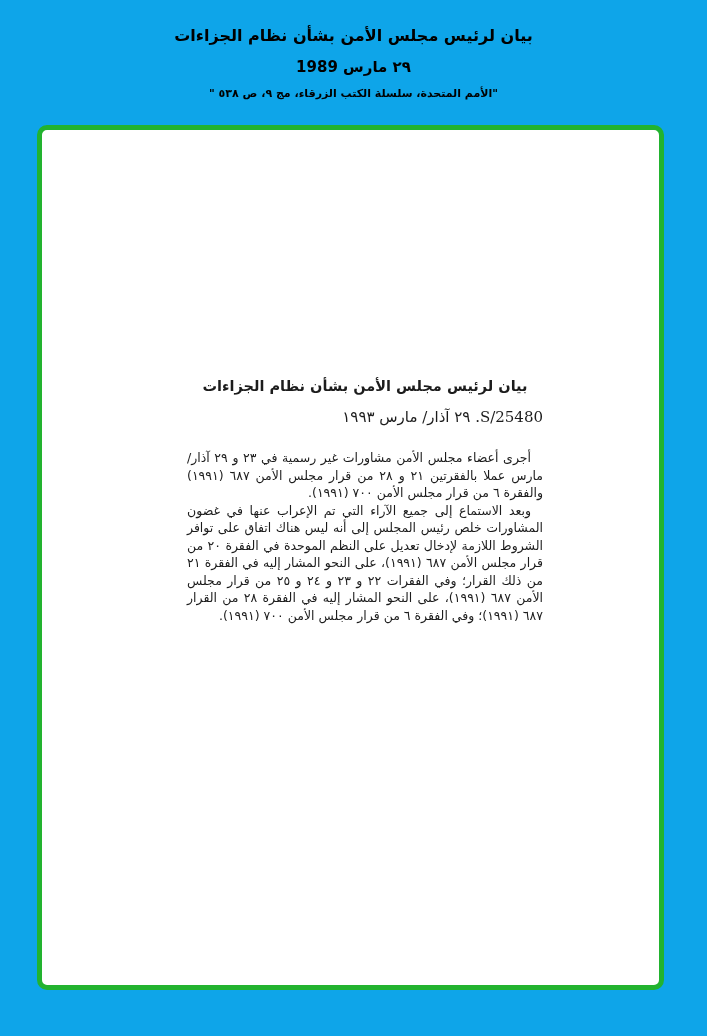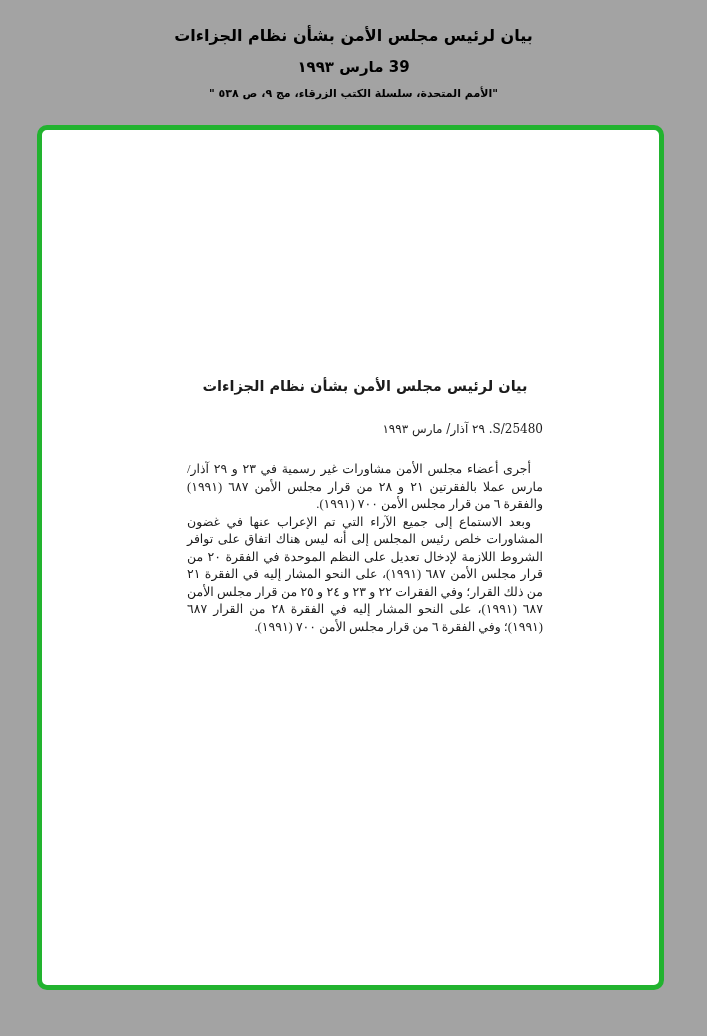--- a/index.html
+++ b/index.html
@@ -5,21 +5,21 @@
   html, body { margin: 0; padding: 0; }
   body {
     width: 707px; height: 1036px;
     background: #ffffff;
     font-family: "DejaVu Sans", sans-serif;
     color: #000000;
   }
   .page {
     position: relative;
     width: 707px; height: 1036px;
-    background: #a3a3a3;
+    background: #0ea5e9;
     overflow: hidden;
   }
   .doc-header {
     position: absolute;
     top: 24px; left: 0; width: 100%;
     text-align: center;
     color: #000000;
   }
   .h-title {
     font-size: 16px;
@@ -53,45 +53,44 @@
     width: 356px;
     color: #1c1c1c;
   }
   .s-title {
     font-weight: bold;
     font-size: 14.5px;
     line-height: 21px;
     text-align: center;
   }
   .s-ref {
-    margin-top: 24px;
-    font-size: 12px;
+    margin-top: 12px;
+    font-size: 15px;
     line-height: 17px;
     text-align: right;
     font-family: "DejaVu Serif", "DejaVu Sans", sans-serif;
   }
   .s-para {
     margin: 0;
     font-size: 12.5px;
     line-height: 17.5px;
     text-align: justify;
     text-indent: 12px;
-    font-family: Liberation Serif, serif;
   }
   .s-para.first { margin-top: 23px; }
   .s-para + .s-para { }
 </style>
 </head>
 <body>
 
 <div class="page">
 
   <header class="doc-header" dir="rtl">
     <div class="h-title">بيان لرئيس مجلس الأمن بشأن نظام الجزاءات</div>
-    <div class="h-date">39 مارس ١٩٩٣</div>
+    <div class="h-date">٢٩ مارس 1989</div>
     <div class="h-source">"الأمم المتحدة، سلسلة الكتب الزرقاء، مج ٩، ص ٥٣٨ "</div>
   </header>
 
   <div class="scan-frame">
     <div class="scan-content" dir="rtl">
       <div class="s-title">بيان لرئيس مجلس الأمن بشأن نظام الجزاءات</div>
       <div class="s-ref">S/25480. ٢٩ آذار/ مارس ١٩٩٣</div>
       <p class="s-para first">أجرى أعضاء مجلس الأمن مشاورات غير رسمية في ٢٣ و ٢٩ آذار/ مارس عملا بالفقرتين ٢١ و ٢٨ من قرار مجلس الأمن ٦٨٧ (١٩٩١) والفقرة ٦ من قرار مجلس الأمن ٧٠٠ (١٩٩١).</p>
       <p class="s-para">وبعد الاستماع إلى جميع الآراء التي تم الإعراب عنها في غضون المشاورات خلص رئيس المجلس إلى أنه ليس هناك اتفاق على توافر الشروط اللازمة لإدخال تعديل على النظم الموحدة في الفقرة ٢٠ من قرار مجلس الأمن ٦٨٧ (١٩٩١)، على النحو المشار إليه في الفقرة ٢١ من ذلك القرار؛ وفي الفقرات ٢٢ و ٢٣ و ٢٤ و ٢٥ من قرار مجلس الأمن ٦٨٧ (١٩٩١)، على النحو المشار إليه في الفقرة ٢٨ من القرار ٦٨٧ (١٩٩١)؛ وفي الفقرة ٦ من قرار مجلس الأمن ٧٠٠ (١٩٩١).</p>
     </div>

